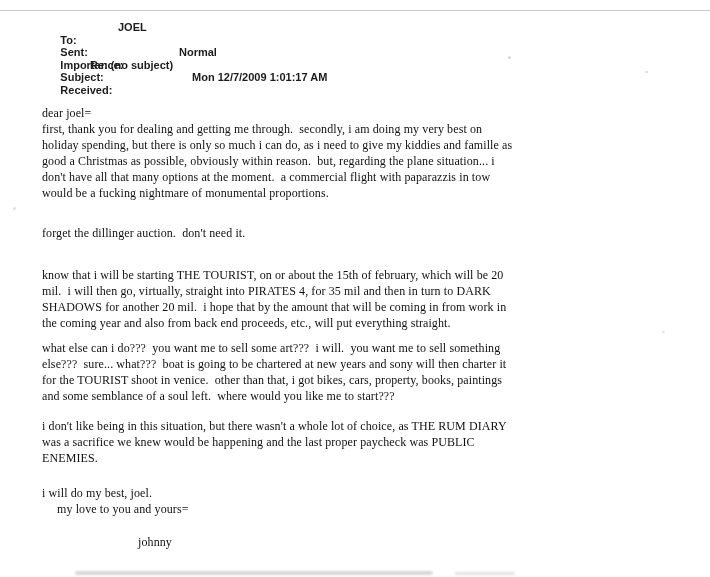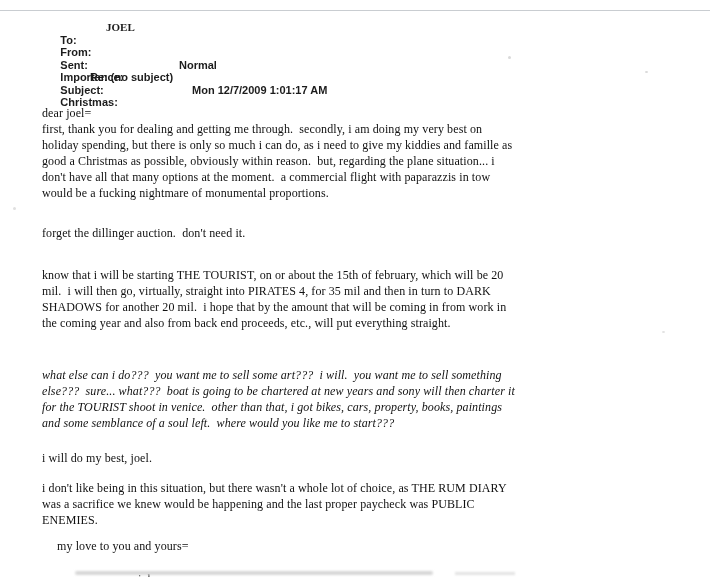--- a/index.html
+++ b/index.html
@@ -23,21 +23,21 @@
     top: 21px; left: 42px;
     width: 620px;
     font-family: "Liberation Sans", sans-serif;
     font-size: 11px;
     font-weight: 700;
     line-height: 12.5px;
     color: #1c1c1c;
   }
   .hrow { position: relative; height: 12.5px; white-space: pre; }
   .hvalue { position: absolute; top: 0; white-space: pre; }
-  .v-to       { left: 64px; font-family: Liberation Serif, serif; }
+  .v-to       { left: 76px; }
   .v-from     { left: 61px; }
   .v-sent     { left: 61px; }
   .v-importance { left: 137px; }
   .v-subject  { left: 48px; }
   .v-received { left: 118px; padding-left: 32px; }
   
   .email-body {
     position: absolute;
     top: 97px; left: 42px;
     width: 640px;
@@ -47,24 +47,24 @@
     color: #111111;
   }
   .para {
     margin: 0;
     white-space: pre;           
     letter-spacing: 0.1px;
   }
   .p-opening   { margin-top: 8px; }
   .p-dillinger { margin-top: 24px; }
   .p-projects  { margin-top: 26px; }
-  .p-sell      { margin-top: 36px; font-style: italic; }
+  .p-sell      { margin-top: 9px; }
   .p-situation { margin-top: 14px; }
   .p-best      { margin-top: 19px; }
-  .p-love      { margin-top: 10px; margin-left: 15px; }
+  .p-love      { margin-top: 0; margin-left: 15px; }
   .p-signature { margin-top: 17px; margin-left: 96px; }
   
   .bottom-smudge {
     position: absolute;
     top: 571px; left: 75px;
     width: 358px; height: 4px;
     background: #d7d7d7;
     filter: blur(1.2px);
     border-radius: 2px;
   }
@@ -87,60 +87,56 @@
 <div class="page">
 
   <div class="top-rule"></div>
 
   <div class="email-header">
     <div class="hrow">
       <span>To:</span>
       <span class="hvalue v-to">JOEL</span>
     </div>
     <div class="hrow">
-      <span>From:</span>
-      <span class="hvalue v-from"></span>
-    </div>
-    <div class="hrow">
       <span>Sent:</span>
     </div>
     <div class="hrow">
       <span>Importance:</span>
       <span class="hvalue v-importance">Normal</span>
     </div>
     <div class="hrow">
       <span>Subject:</span>
       <span class="hvalue v-subject">Re: (no subject)</span>
     </div>
     <div class="hrow">
-      <span>Christmas:</span>
+      <span>Received:</span>
       <span class="hvalue v-received">Mon 12/7/2009 1:01:17 AM</span>
     </div>
   </div>
 
   <div class="email-body">
     <p class="para p-opening">dear joel=
 first, thank you for dealing and getting me through.  secondly, i am doing my very best on
 holiday spending, but there is only so much i can do, as i need to give my kiddies and famille as
 good a Christmas as possible, obviously within reason.  but, regarding the plane situation... i
 don't have all that many options at the moment.  a commercial flight with paparazzis in tow
 would be a fucking nightmare of monumental proportions.</p>
     <p class="para p-dillinger">forget the dillinger auction.  don't need it.</p>
     <p class="para p-projects">know that i will be starting THE TOURIST, on or about the 15th of february, which will be 20
 mil.  i will then go, virtually, straight into PIRATES 4, for 35 mil and then in turn to DARK
 SHADOWS for another 20 mil.  i hope that by the amount that will be coming in from work in
 the coming year and also from back end proceeds, etc., will put everything straight.</p>
     <p class="para p-sell">what else can i do???  you want me to sell some art???  i will.  you want me to sell something
 else???  sure... what???  boat is going to be chartered at new years and sony will then charter it
 for the TOURIST shoot in venice.  other than that, i got bikes, cars, property, books, paintings
 and some semblance of a soul left.  where would you like me to start???</p>
-    <p class="para p-best">i will do my best, joel.</p>
     <p class="para p-situation">i don't like being in this situation, but there wasn't a whole lot of choice, as THE RUM DIARY
 was a sacrifice we knew would be happening and the last proper paycheck was PUBLIC
 ENEMIES.</p>
+    <p class="para p-best">i will do my best, joel.</p>
     <p class="para p-love">my love to you and yours=</p>
     <p class="para p-signature">johnny</p>
   </div>
 
   <div class="bottom-smudge"></div>
   <div class="bottom-smudge-2"></div>
   <div class="speck speck-1"></div>
   <div class="speck speck-2"></div>
   <div class="speck speck-3"></div>
   <div class="speck speck-4"></div>

